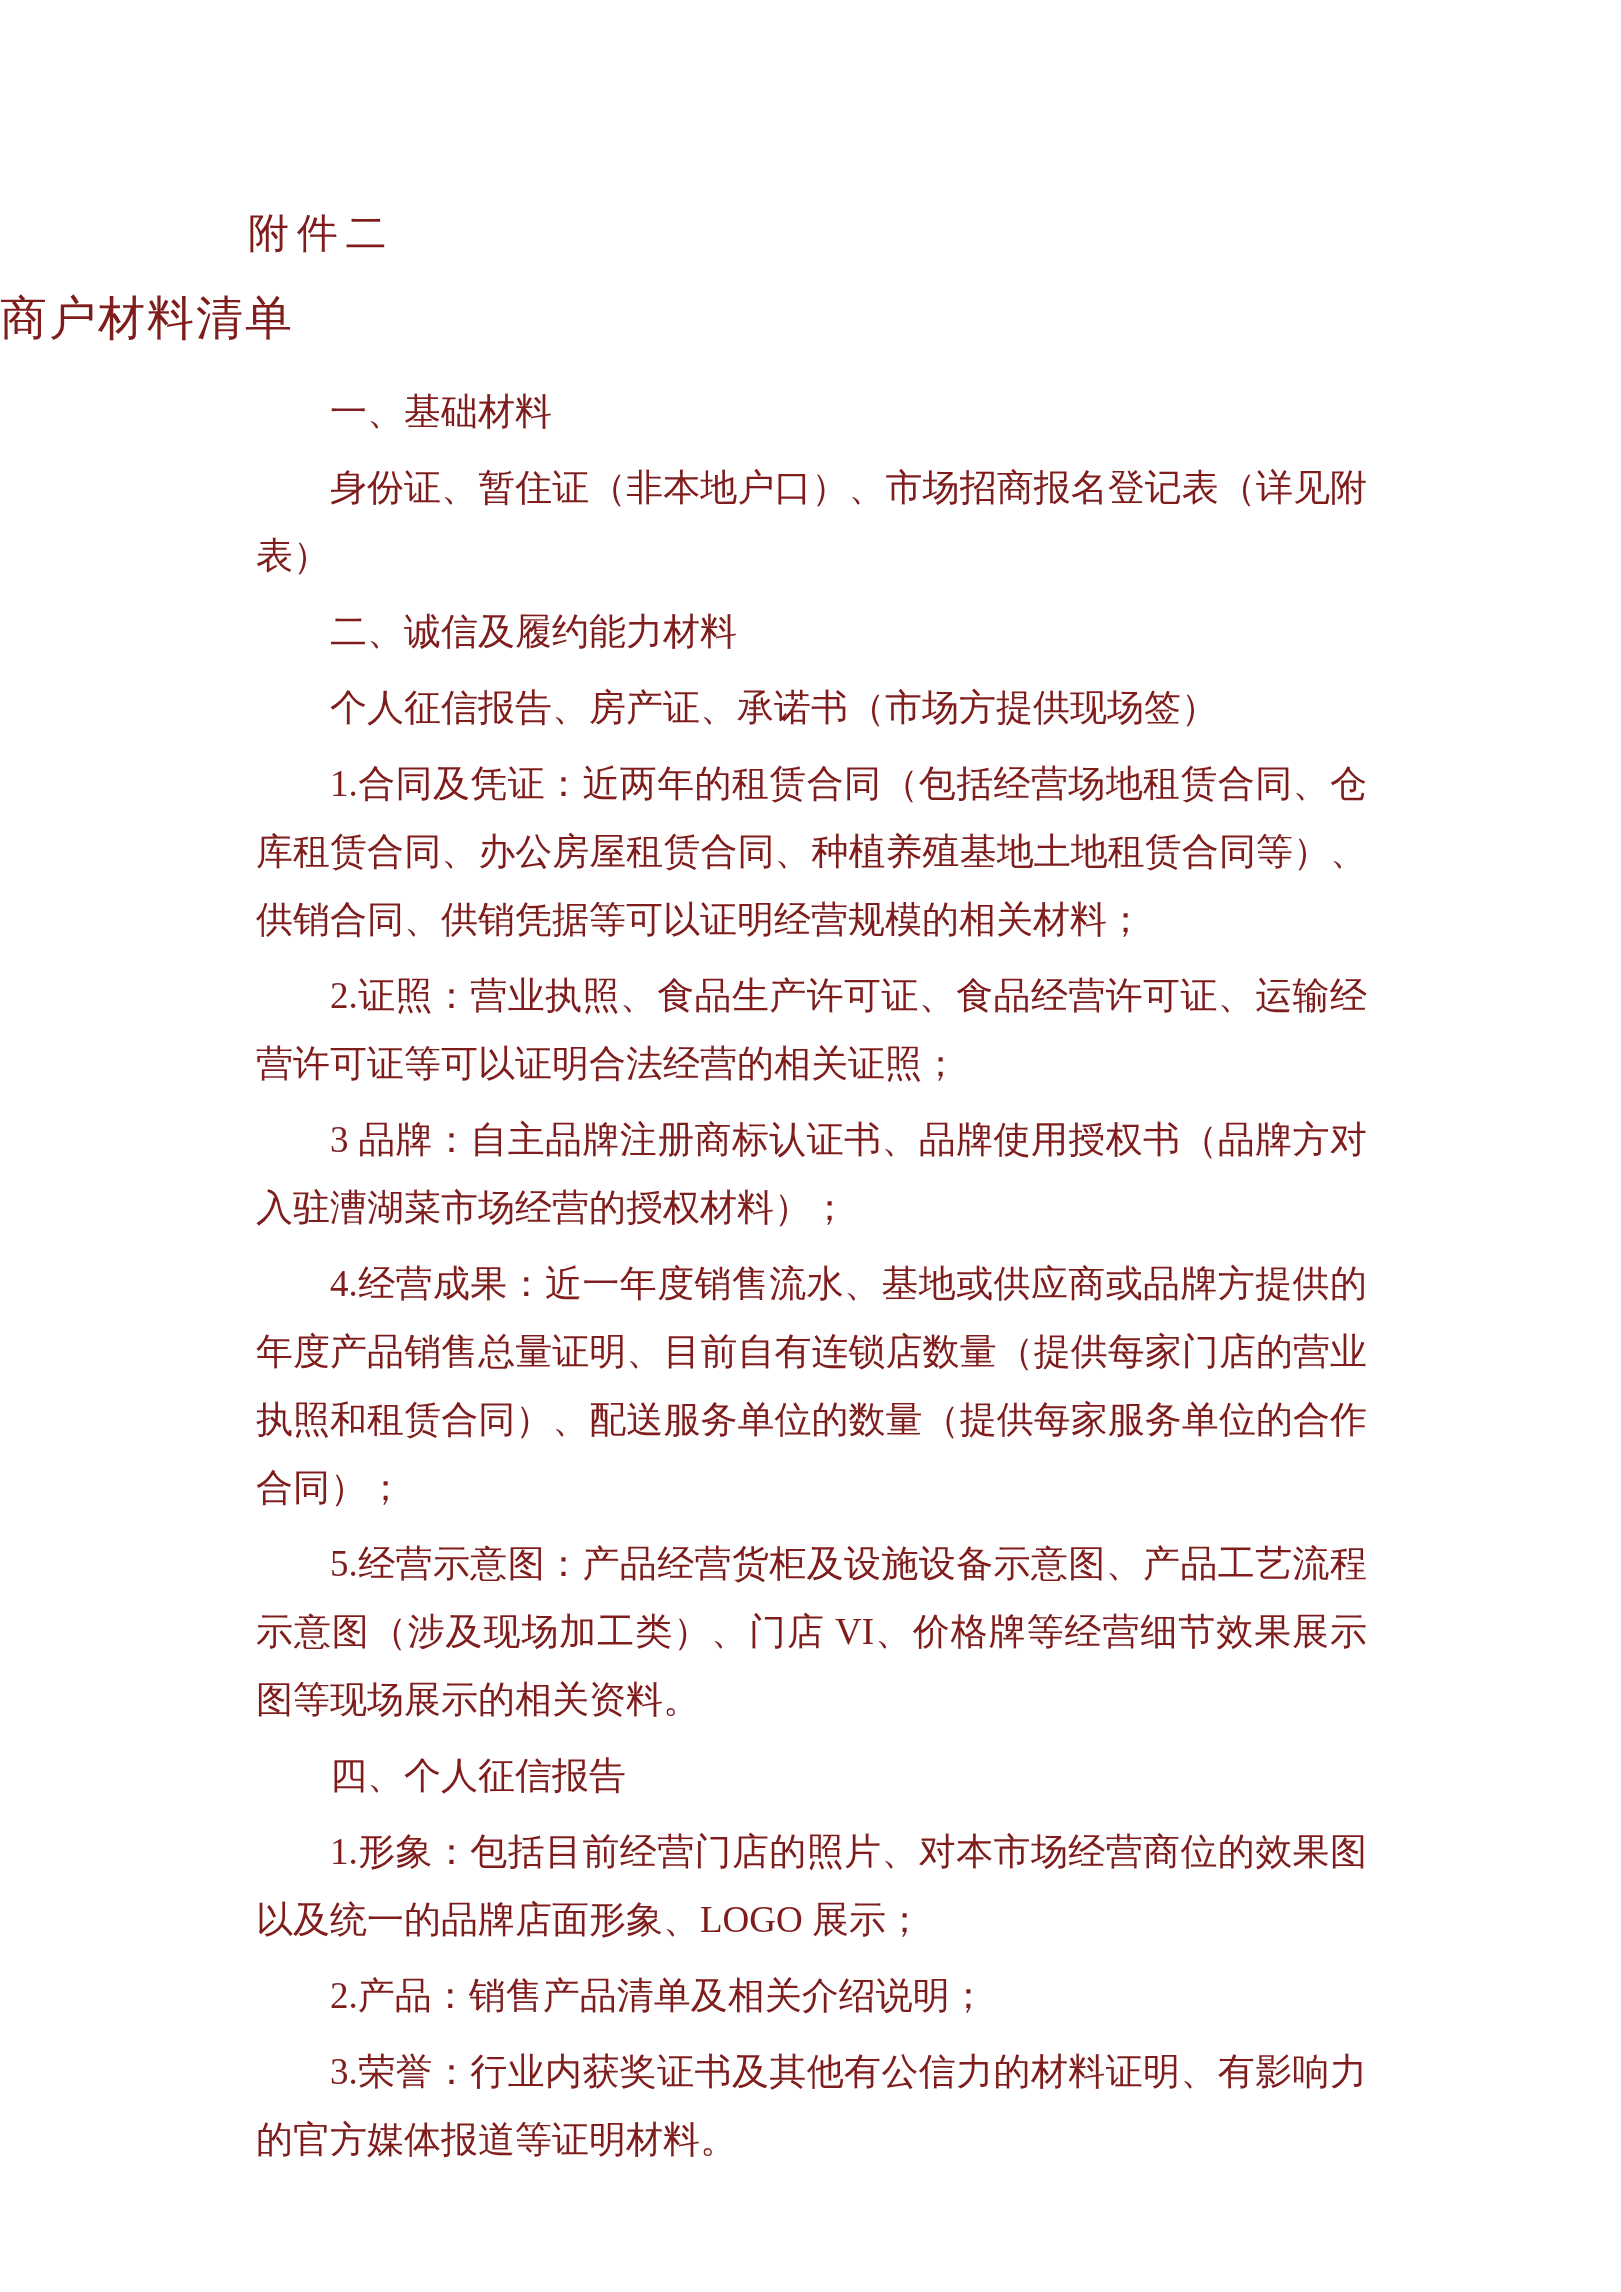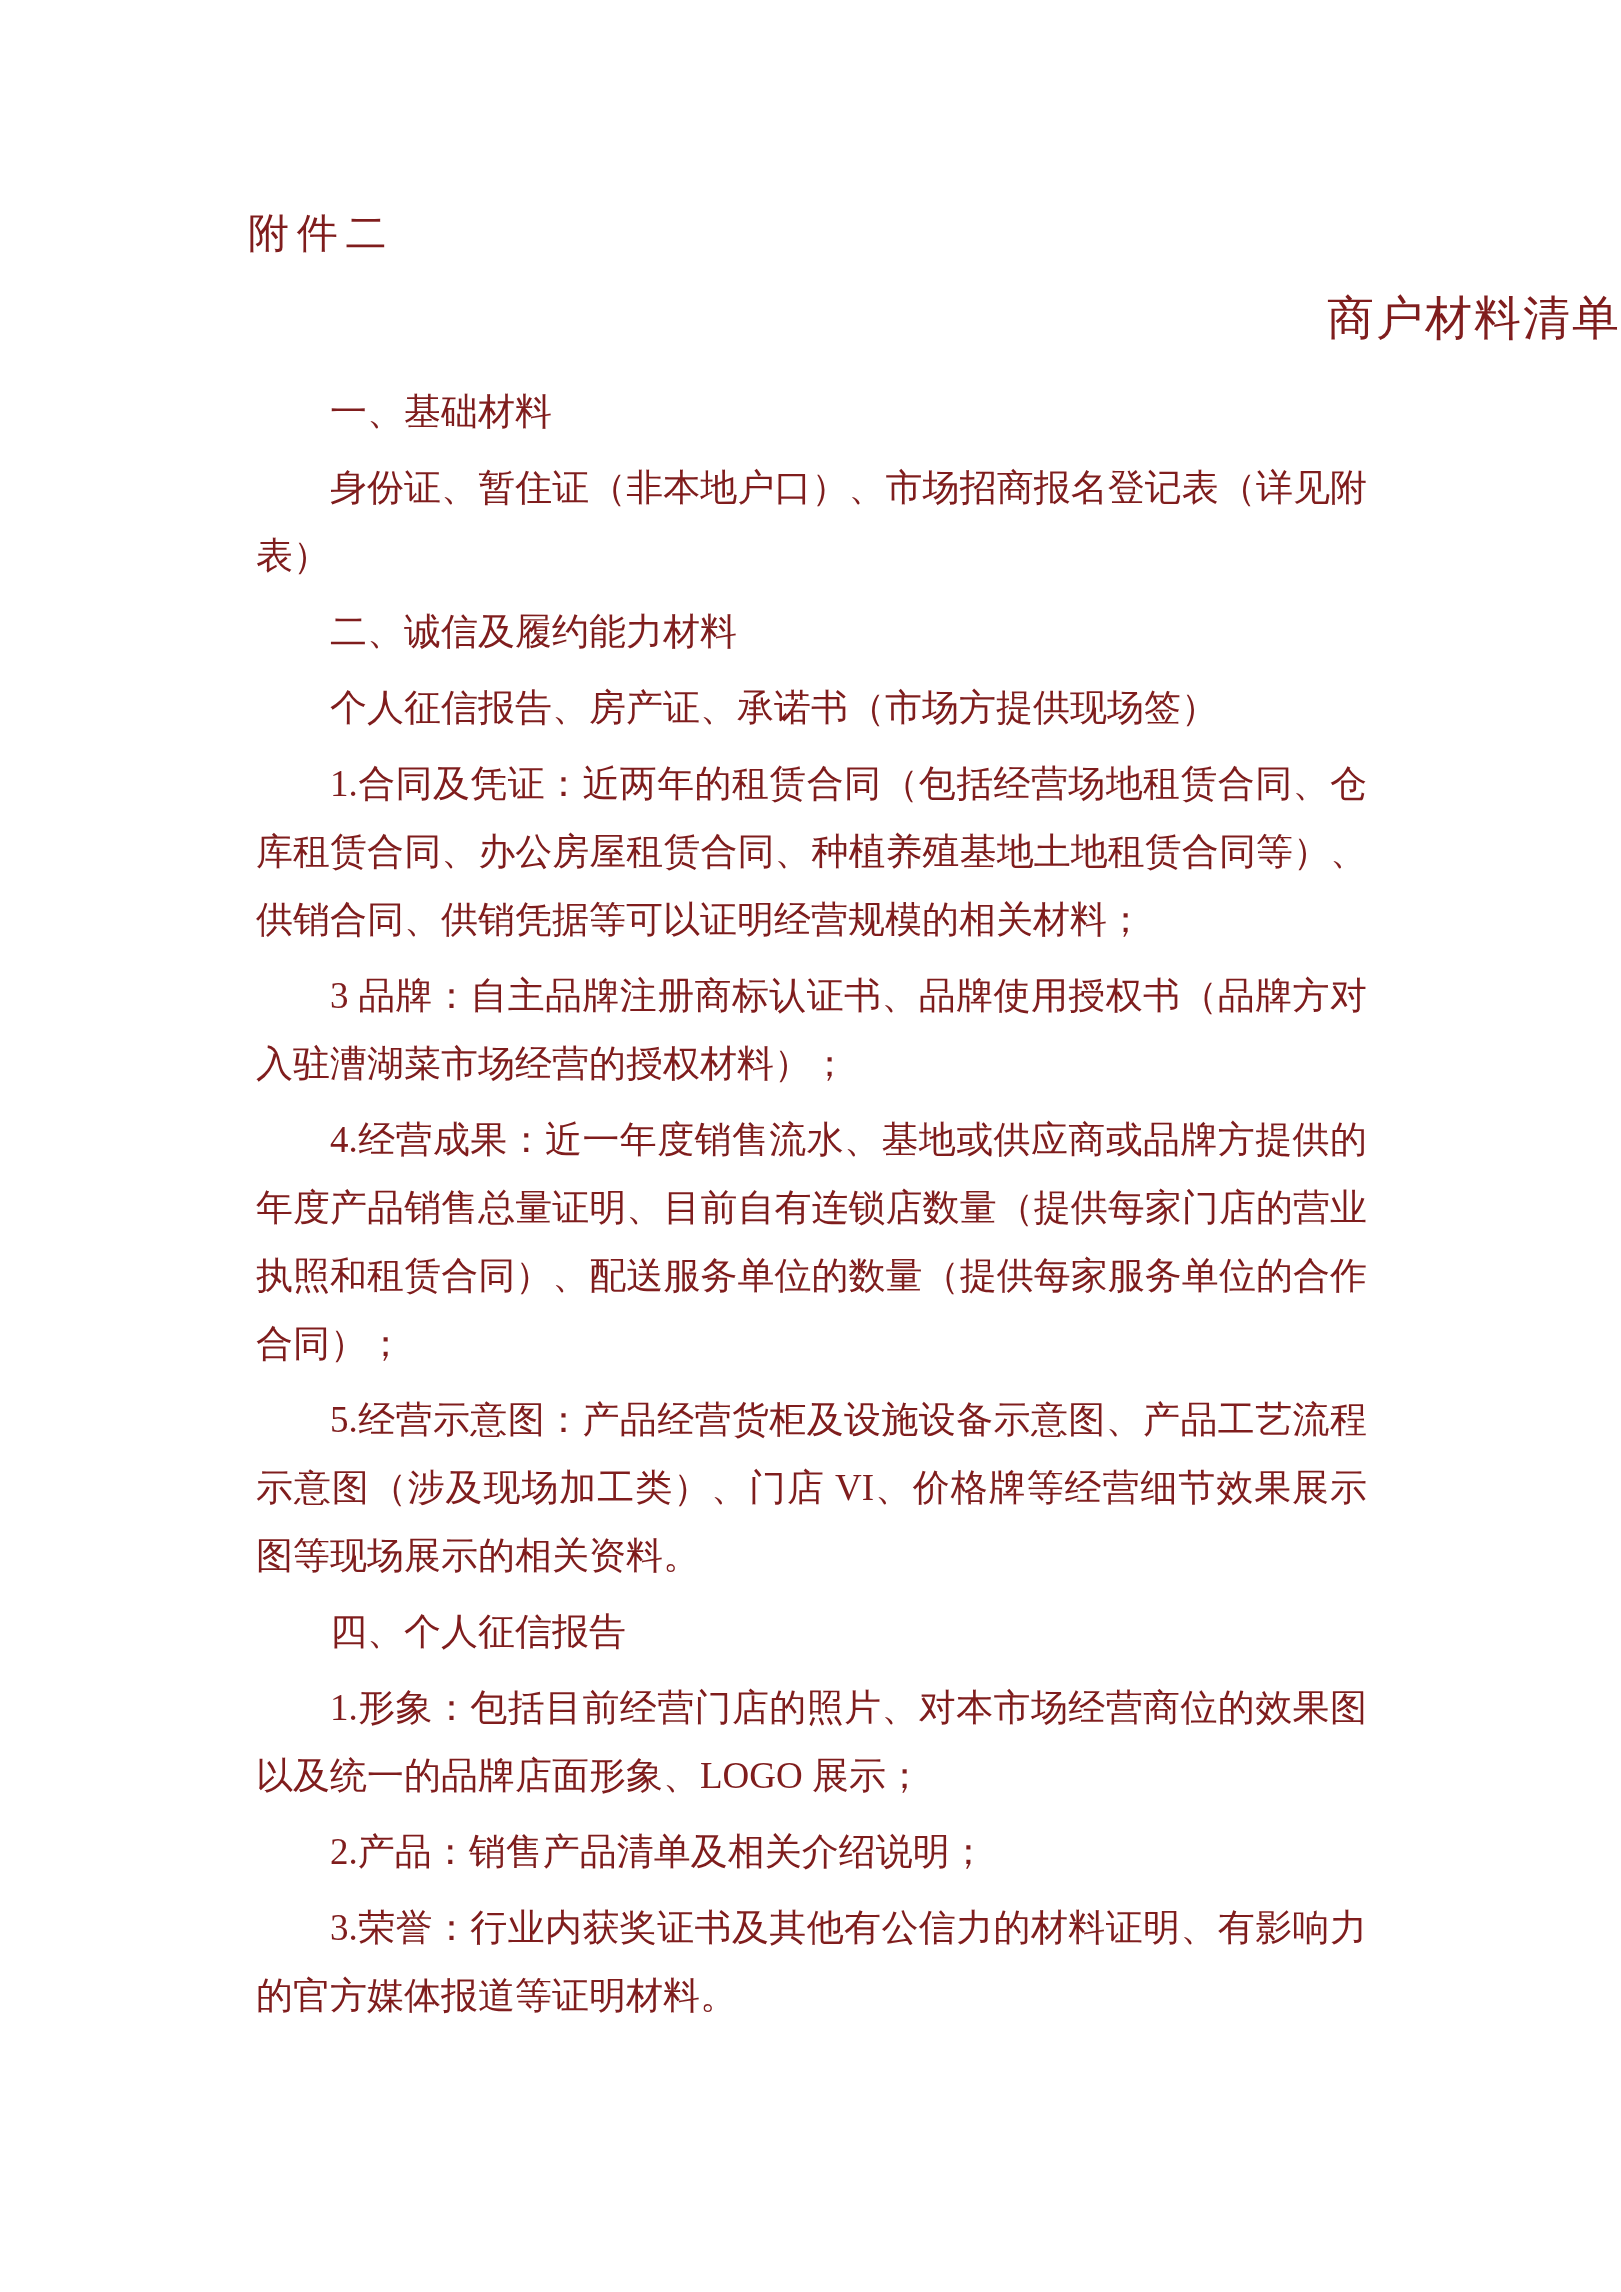--- a/index.html
+++ b/index.html
@@ -23,21 +23,21 @@
     font-size: 41px;
     line-height: 47px;
     letter-spacing: 7.8px;
     white-space: nowrap;
   }
   .doc-title {
     position: absolute;
     left: 0;
     top: 291px;
     width: 1621px;
-    text-align: right;
+    text-align: left;
     font-size: 47px;
     line-height: 55px;
     letter-spacing: 2px;
   }
   .body-text {
     position: absolute;
     left: 248px;
     top: 370px;
     width: 1127px;
     font-size: 37px;
@@ -57,20 +57,21 @@
   <div class="attachment-label">附件二</div>
 
   <div class="doc-title">商户材料清单</div>
 
   <div class="body-text">
     <p class="para">一、基础材料</p>
     <p class="para">身份证、暂住证（非本地户口）、市场招商报名登记表（详见附表）</p>
     <p class="para">二、诚信及履约能力材料</p>
     <p class="para">个人征信报告、房产证、承诺书（市场方提供现场签）</p>
     <p class="para">1.合同及凭证：近两年的租赁合同（包括经营场地租赁合同、仓库租赁合同、办公房屋租赁合同、种植养殖基地土地租赁合同等）、供销合同、供销凭据等可以证明经营规模的相关材料；</p>
+    <p class="para">2.证照：营业执照、食品生产许可证、食品经营许可证、运输经营许可证等可以证明合法经营的相关证照；</p>
     <p class="para">3 品牌：自主品牌注册商标认证书、品牌使用授权书（品牌方对入驻漕湖菜市场经营的授权材料）；</p>
     <p class="para">4.经营成果：近一年度销售流水、基地或供应商或品牌方提供的年度产品销售总量证明、目前自有连锁店数量（提供每家门店的营业执照和租赁合同）、配送服务单位的数量（提供每家服务单位的合作合同）；</p>
     <p class="para">5.经营示意图：产品经营货柜及设施设备示意图、产品工艺流程示意图（涉及现场加工类）、门店 VI、价格牌等经营细节效果展示图等现场展示的相关资料。</p>
     <p class="para">四、个人征信报告</p>
     <p class="para">1.形象：包括目前经营门店的照片、对本市场经营商位的效果图以及统一的品牌店面形象、LOGO 展示；</p>
     <p class="para">2.产品：销售产品清单及相关介绍说明；</p>
     <p class="para">3.荣誉：行业内获奖证书及其他有公信力的材料证明、有影响力的官方媒体报道等证明材料。</p>
   </div>
 </div>
 

